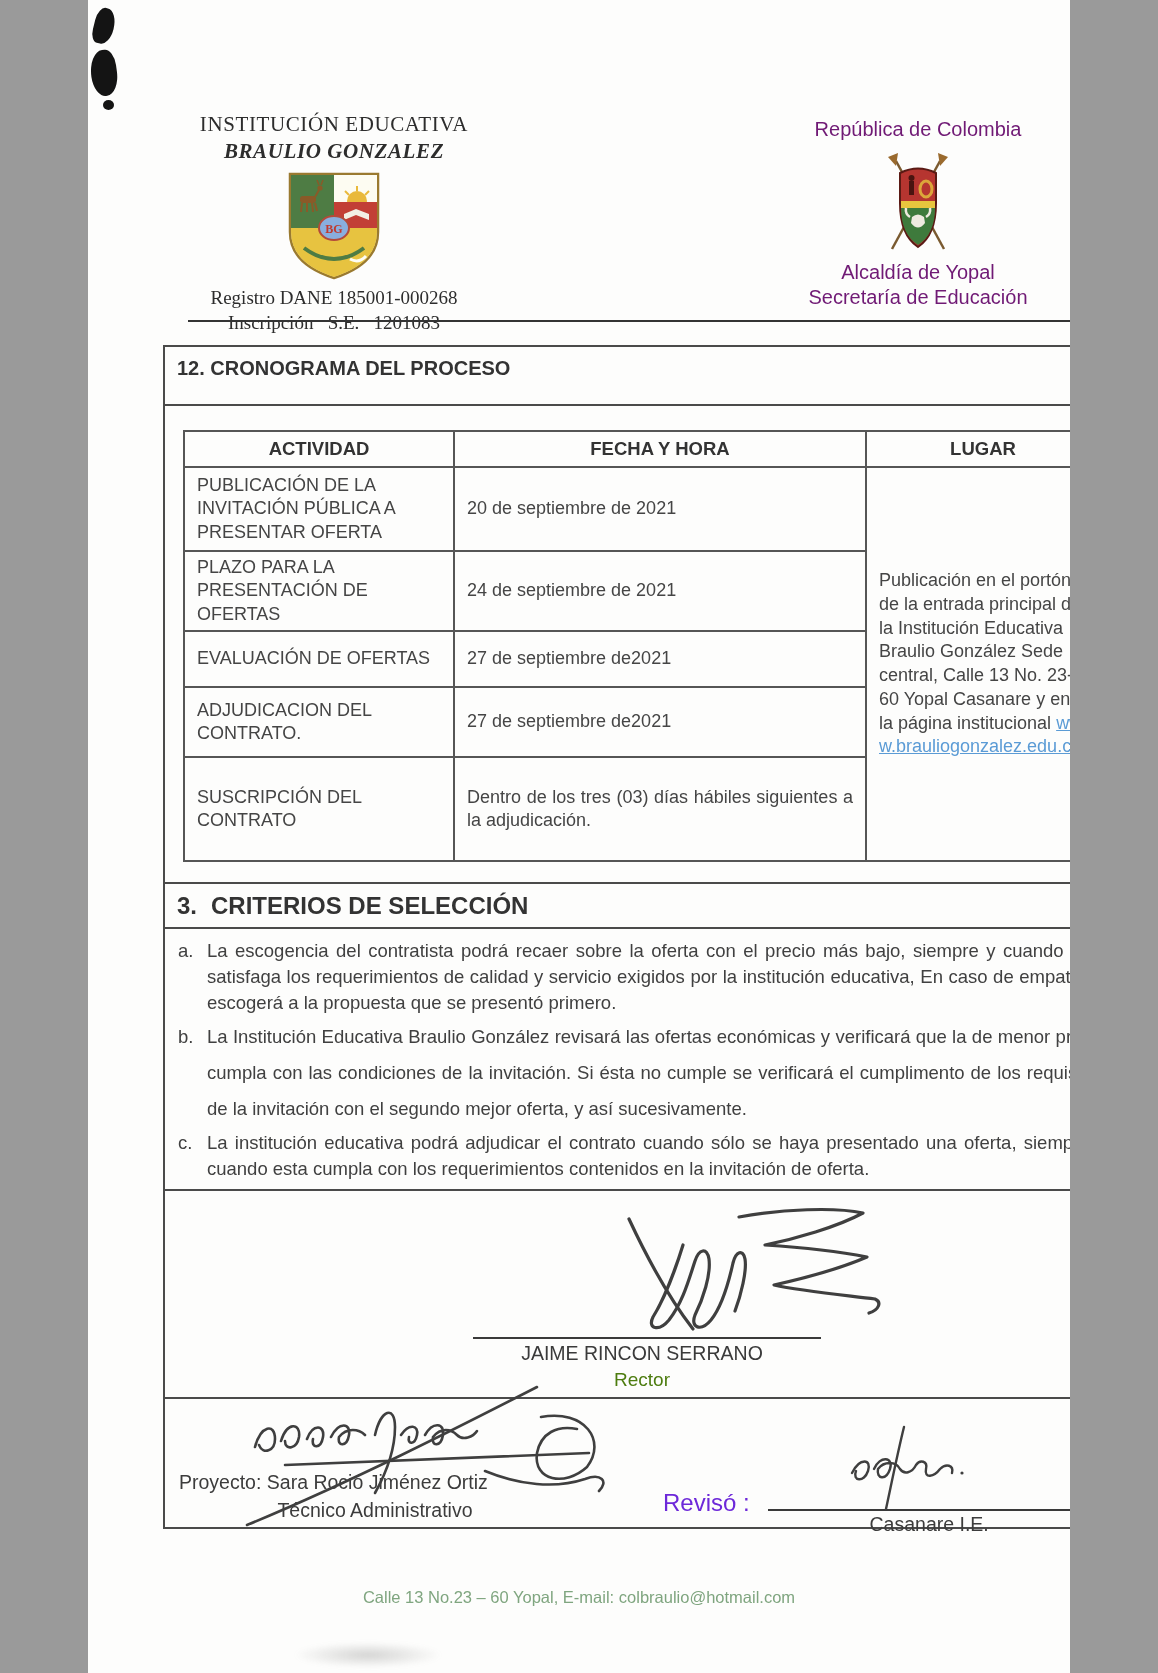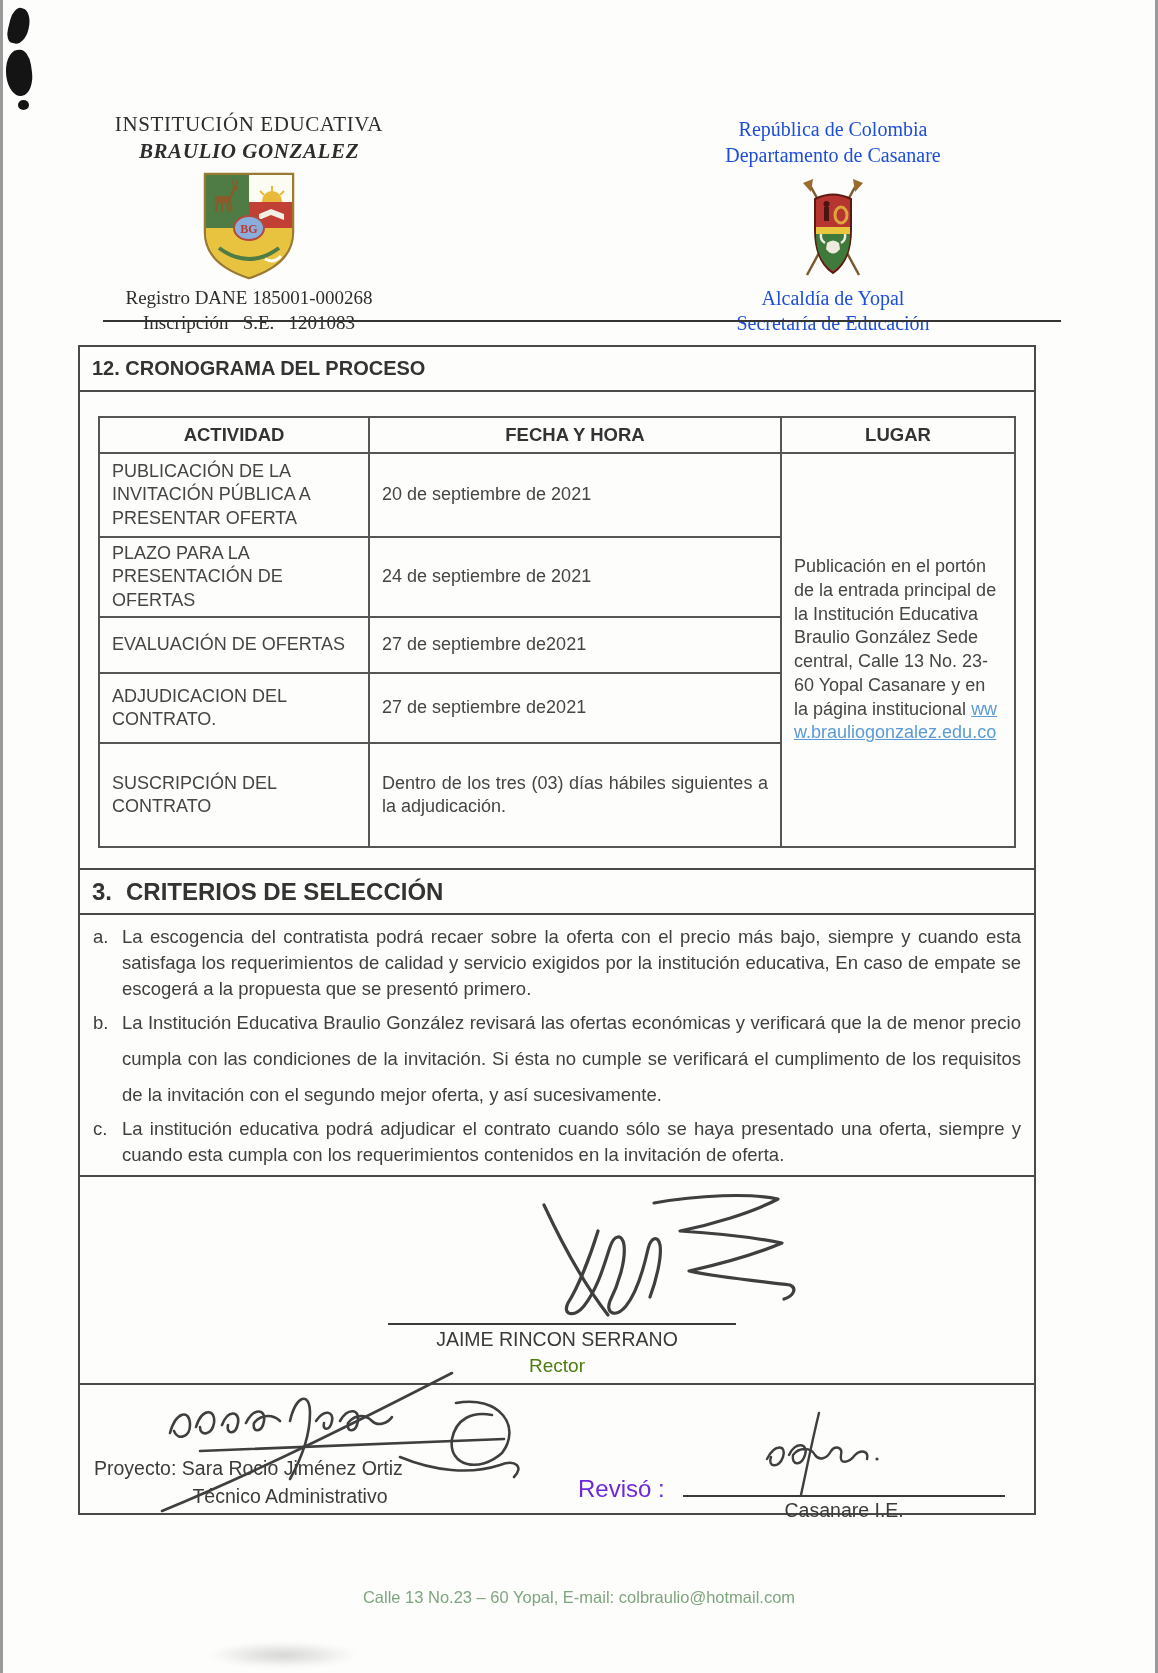--- a/index.html
+++ b/index.html
@@ -1,45 +1,45 @@
 <!DOCTYPE html>
 <html><head>
 <meta charset="utf-8">
 <style>
   html,body{margin:0;padding:0;background:#9a9a9a;}
-  .page{position:relative;width:1152px;height:1673px;margin:0 auto;background:#fdfdfc;
+  .page{position:relative;width:982px;height:1673px;margin:0 auto;background:#fdfdfc;
         font-family:"Liberation Sans",sans-serif;color:#3c3c3c;overflow:hidden;}
 
   
   .blob{position:absolute;background:#141414;}
   .blob1{left:6px;top:8px;width:20px;height:36px;border-radius:45% 60% 55% 40%;transform:rotate(14deg);}
   .blob2{left:3px;top:50px;width:26px;height:46px;border-radius:60% 40% 55% 50%;transform:rotate(-8deg);}
   .blob3{left:15px;top:100px;width:11px;height:10px;border-radius:50%;}
   .smudge{position:absolute;left:205px;top:1642px;width:150px;height:26px;
           background:radial-gradient(ellipse at center,rgba(110,110,110,.28),rgba(110,110,110,0) 70%);
           filter:blur(2px);}
 
   
   .header-left{position:absolute;left:78px;top:112px;width:336px;text-align:center;
                font-family:"Liberation Serif",serif;color:#2d2d2d;}
   .hl1{font-size:21px;letter-spacing:.6px;}
   .hl2{font-size:21px;font-weight:bold;font-style:italic;letter-spacing:.6px;margin-top:2px;}
   .hl3{font-size:19px;margin-top:5px;}
   .hl4{font-size:19px;margin-top:3px;white-space:pre;}
   .crest-wrap{margin:6px auto 2px;line-height:0;}
   .header-right{position:absolute;left:638px;top:118px;width:384px;text-align:center;
-                font-family:Liberation Serif, serif;color:#1d4ed8;font-size:20px;}
+                font-family:Liberation Sans, sans-serif;color:#701a75;font-size:20px;}
   .hr1{margin-bottom:3px;}
   .hr-crest{margin:10px auto 6px;line-height:0;}
   .hr3{margin-top:2px;}
   .header-rule{position:absolute;left:100px;top:320px;width:958px;height:2px;background:#343434;}
 
   
   .main-box{position:absolute;left:75px;top:345px;width:958px;border:2px solid #4a4a4a;box-sizing:border-box;}
-  .box-title{border-bottom:2px solid #4a4a4a;padding:10px 12px 10px;font-weight:bold;font-size:20px;color:#333;}
+  .box-title{border-bottom:2px solid #4a4a4a;padding:10px 12px 24px;font-weight:bold;font-size:20px;color:#333;}
 
   .table-wrap{padding:24px 18px 20px;}
   table.cron{border-collapse:collapse;width:100%;table-layout:fixed;font-size:18px;color:#454545;}
   table.cron th,table.cron td{border:2px solid #565656;padding:4px 12px;vertical-align:middle;}
   table.cron th{font-weight:bold;text-align:center;color:#333;height:26px;font-size:18.5px;}
   td.act{line-height:1.3;}
   td.fecha{line-height:1.3;}
   td.fecha.just{text-align:justify;}
   .h-r1{height:74px;}.h-r2{height:60px;}.h-r3{height:46px;}.h-r4{height:60px;}.h-r5{height:94px;}
   td.lugar{line-height:1.32;padding:6px 10px;}
@@ -122,21 +122,20 @@
         <ellipse cx="48" cy="58" rx="15" ry="12" fill="#89aede" stroke="#b34a3a" stroke-width="2"></ellipse>
         <text x="48" y="63" font-size="12" font-weight="bold" fill="#c0392e" text-anchor="middle" font-family="Liberation Serif, serif">BG</text>
       </svg>
     </div>
     <div class="hl3">Registro DANE 185001-000268</div>
     <div class="hl4">Inscripción   S.E.   1201083</div>
   </div>
 
   <div class="header-right">
     <div class="hr1">República de Colombia</div>
-    <div>Departamento de Casanare</div>
     <div class="hr-crest">
       <svg width="84" height="104" viewBox="0 0 84 104">
         <g stroke="#7a5a30" stroke-width="2.5">
           <line x1="16" y1="98" x2="64" y2="10"></line>
             <line x1="68" y1="98" x2="20" y2="10"></line>
         </g>
         <path d="M62,2 l10,4 l-8,9 Z" fill="#9a6a2e"></path>
         <path d="M22,2 l-10,4 l8,9 Z" fill="#9a6a2e"></path>
         <path d="M24,22 Q42,13 60,22 L60,52 Q60,84 42,96 Q24,84 24,52 Z" fill="#b63530" stroke="#5a1a14" stroke-width="2"></path>
         <rect x="25" y="50" width="34" height="7" fill="#e8c63e"></rect>

